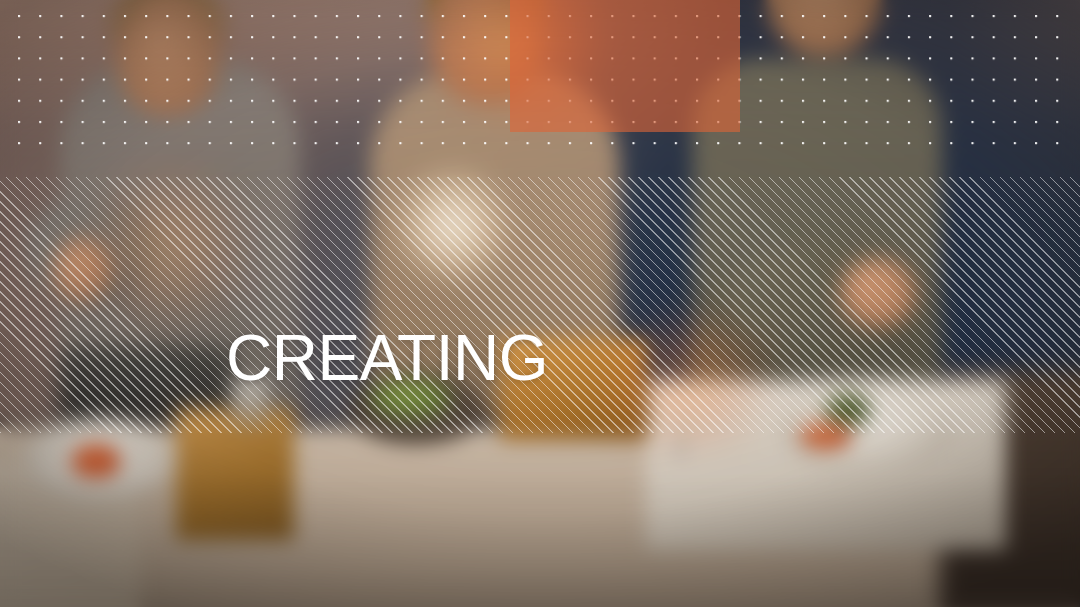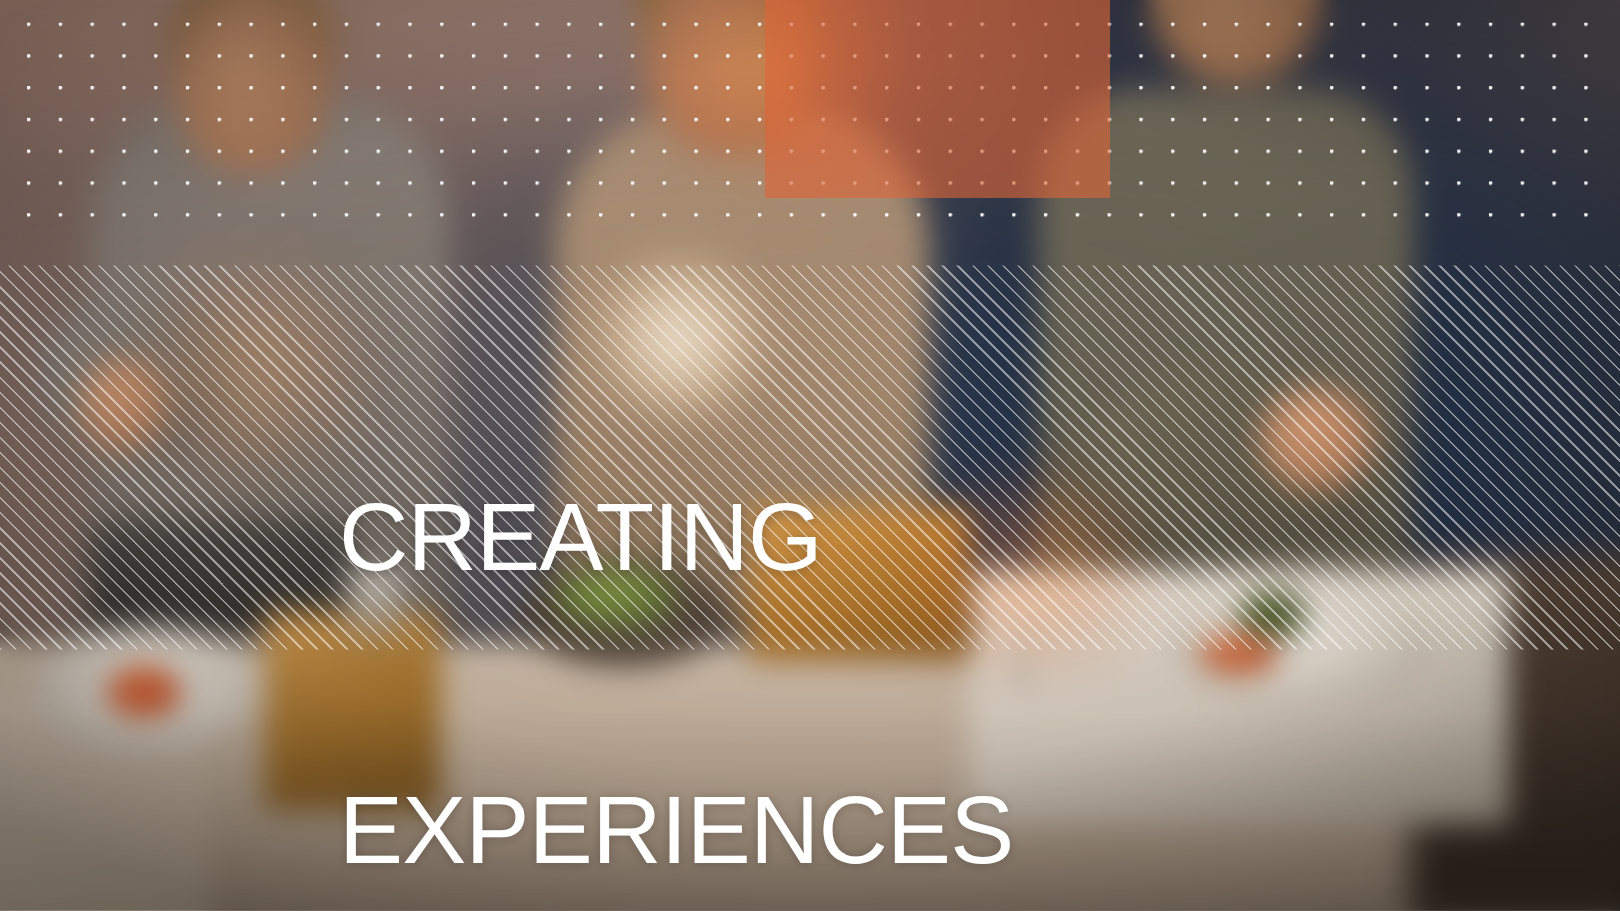--- a/index.html
+++ b/index.html
@@ -418,17 +418,16 @@
   </div>
 
   <div class="grade"></div>
 
   <div class="dot-grid"></div>
   <div class="orange-block"></div>
   <div class="stripe-band"></div>
 
   <div class="headline">
     <span class="hl-line">CREATING</span>
-    <span class="hl-line">EXPERIENCES</span>
     
   </div>
 
 </div>
 
 </body></html>

